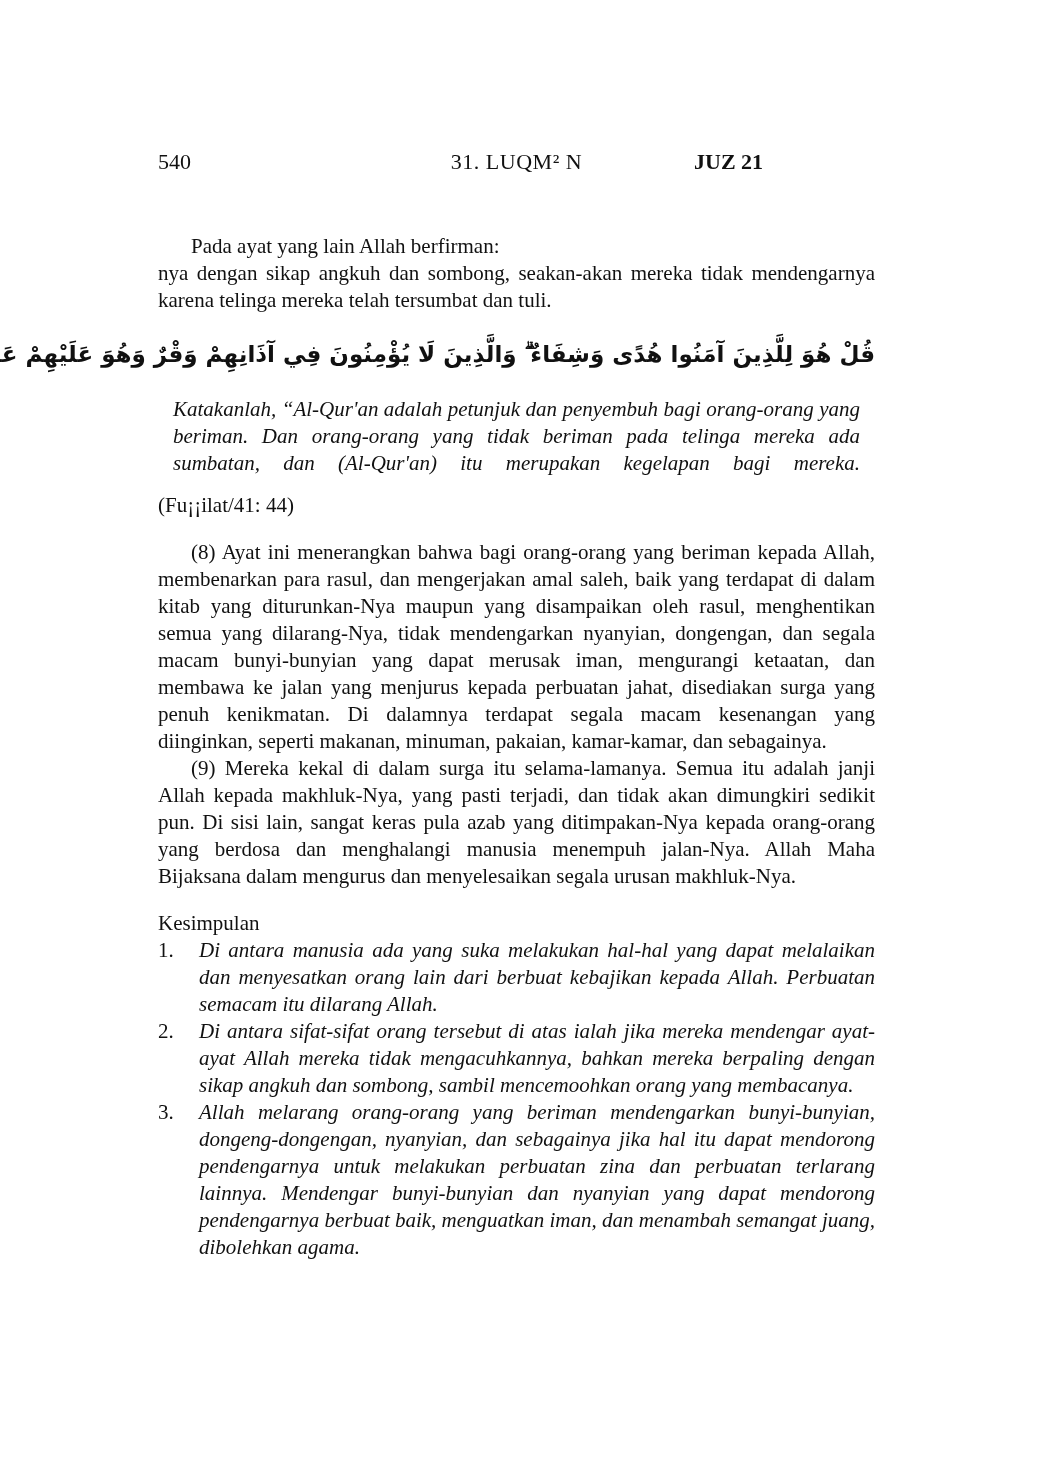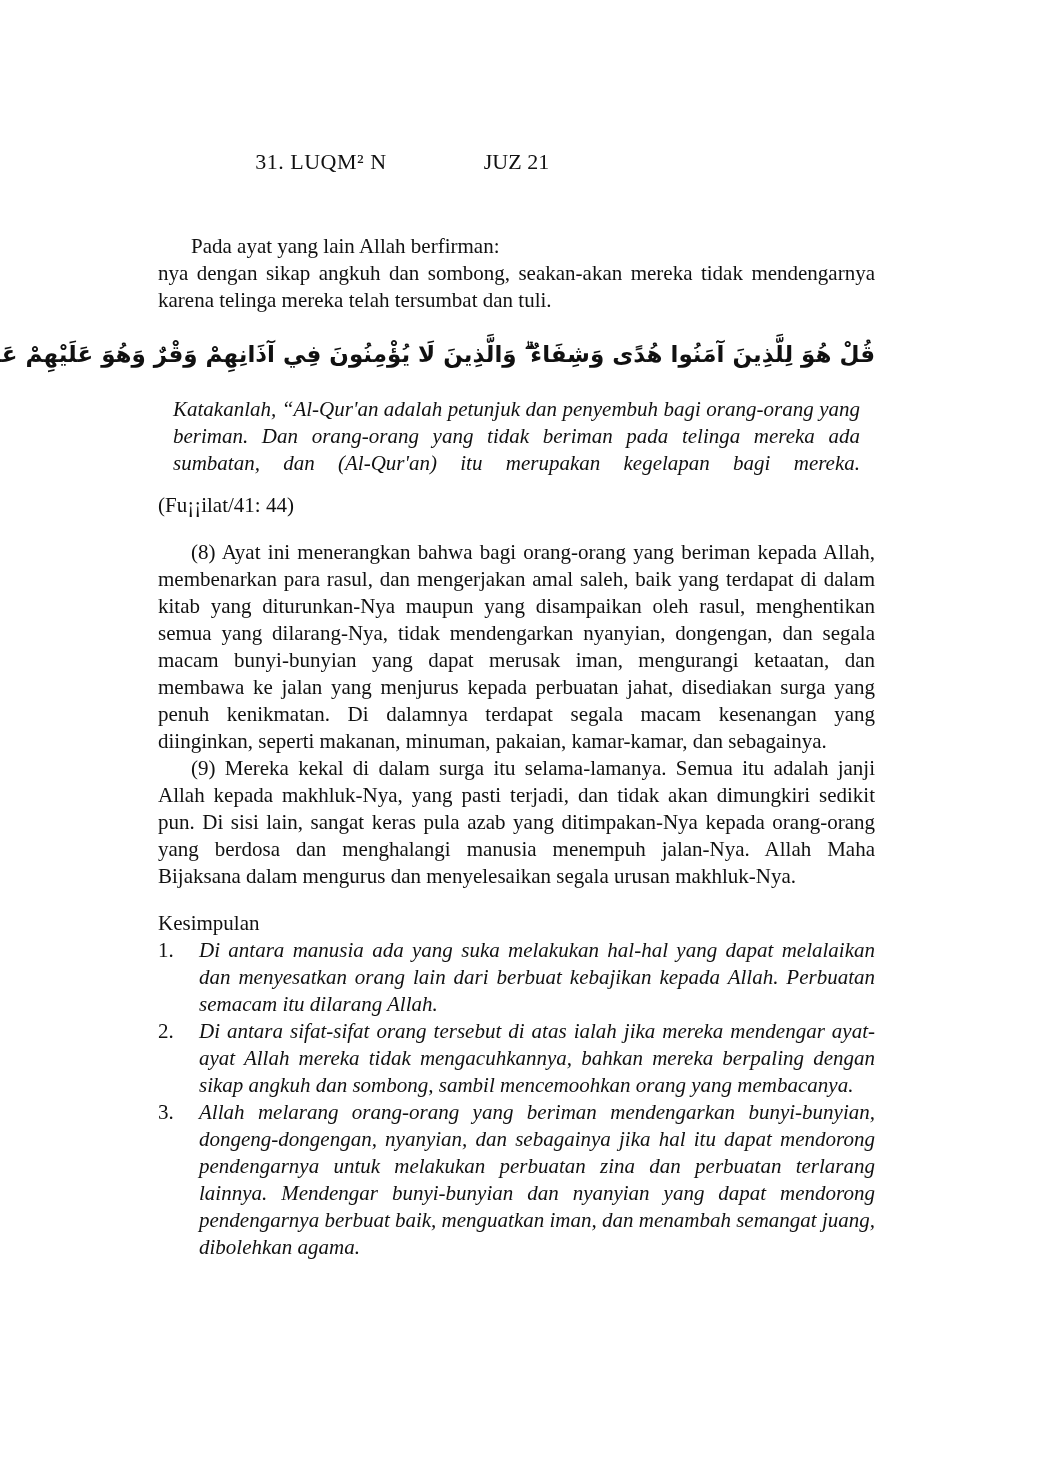--- a/index.html
+++ b/index.html
@@ -22,21 +22,21 @@
   }
   .header {
     display: grid;
     grid-template-columns: 1fr auto 1fr;
     align-items: baseline;
     font-size: 22px;
     margin-bottom: 58px;
   }
   .header .hl { text-align: left; }
   .header .hc { text-align: center; letter-spacing: 0.5px; }
-  .header .hr { text-align: left; }
+  .header .hr { text-align: center; font-weight: bold; }
 
   .para {
     text-align: justify;
     margin: 0;
   }
   .para.indent { text-indent: 33px; }
 
   .arabic {
     direction: rtl;
     unicode-bidi: isolate;
@@ -73,20 +73,21 @@
   }
   .citem .cnum { text-align: left; }
   .citem .ctext { text-align: justify; font-style: italic; }
 </style>
 </head>
 <body>
 
 <div class="page">
 
   <div class="header">
+    <div class="hl">540</div>
     <div class="hc">31. LUQM² N</div>
     <div class="hr">JUZ 21</div>
   </div>
 
   <p class="para indent">Pada ayat yang lain Allah berfirman:</p>
   <p class="para">nya dengan sikap angkuh dan sombong, seakan-akan mereka tidak mendengarnya karena telinga mereka telah tersumbat dan tuli.</p>
 
   <div class="arabic">قُلْ هُوَ لِلَّذِينَ آمَنُوا هُدًى وَشِفَاءٌ ۗ وَالَّذِينَ لَا يُؤْمِنُونَ فِي آذَانِهِمْ وَقْرٌ وَهُوَ عَلَيْهِمْ عَمًى</div>
 
   <p class="translation">Katakanlah, “Al-Qur'an adalah petunjuk dan penyembuh bagi orang-orang yang beriman. Dan orang-orang yang tidak beriman pada telinga mereka ada sumbatan, dan (Al-Qur'an) itu merupakan kegelapan bagi mereka.</p>

